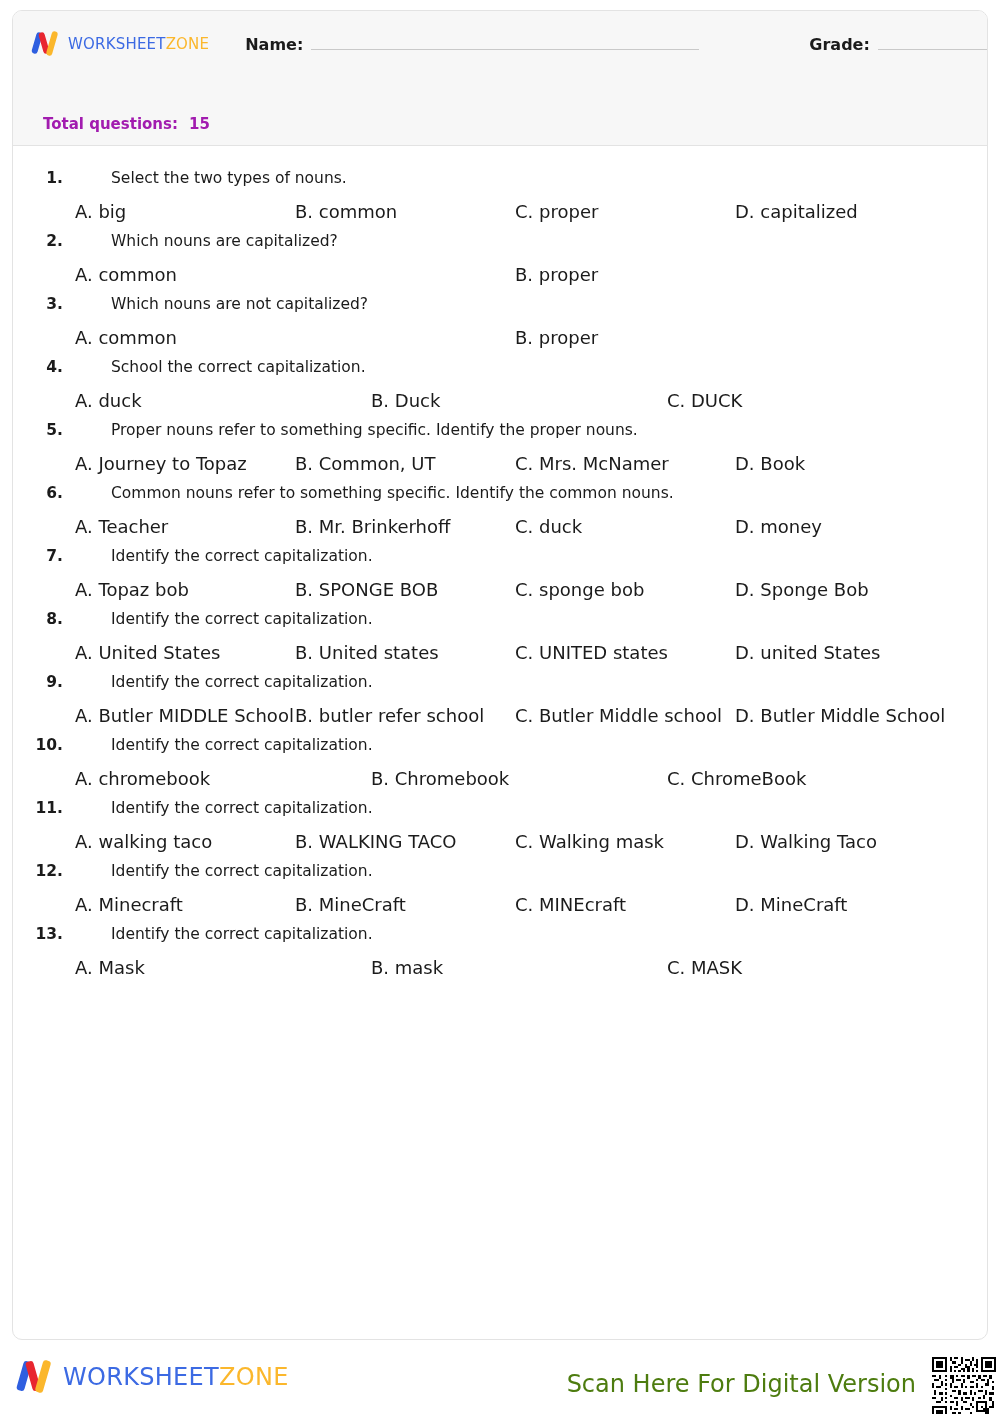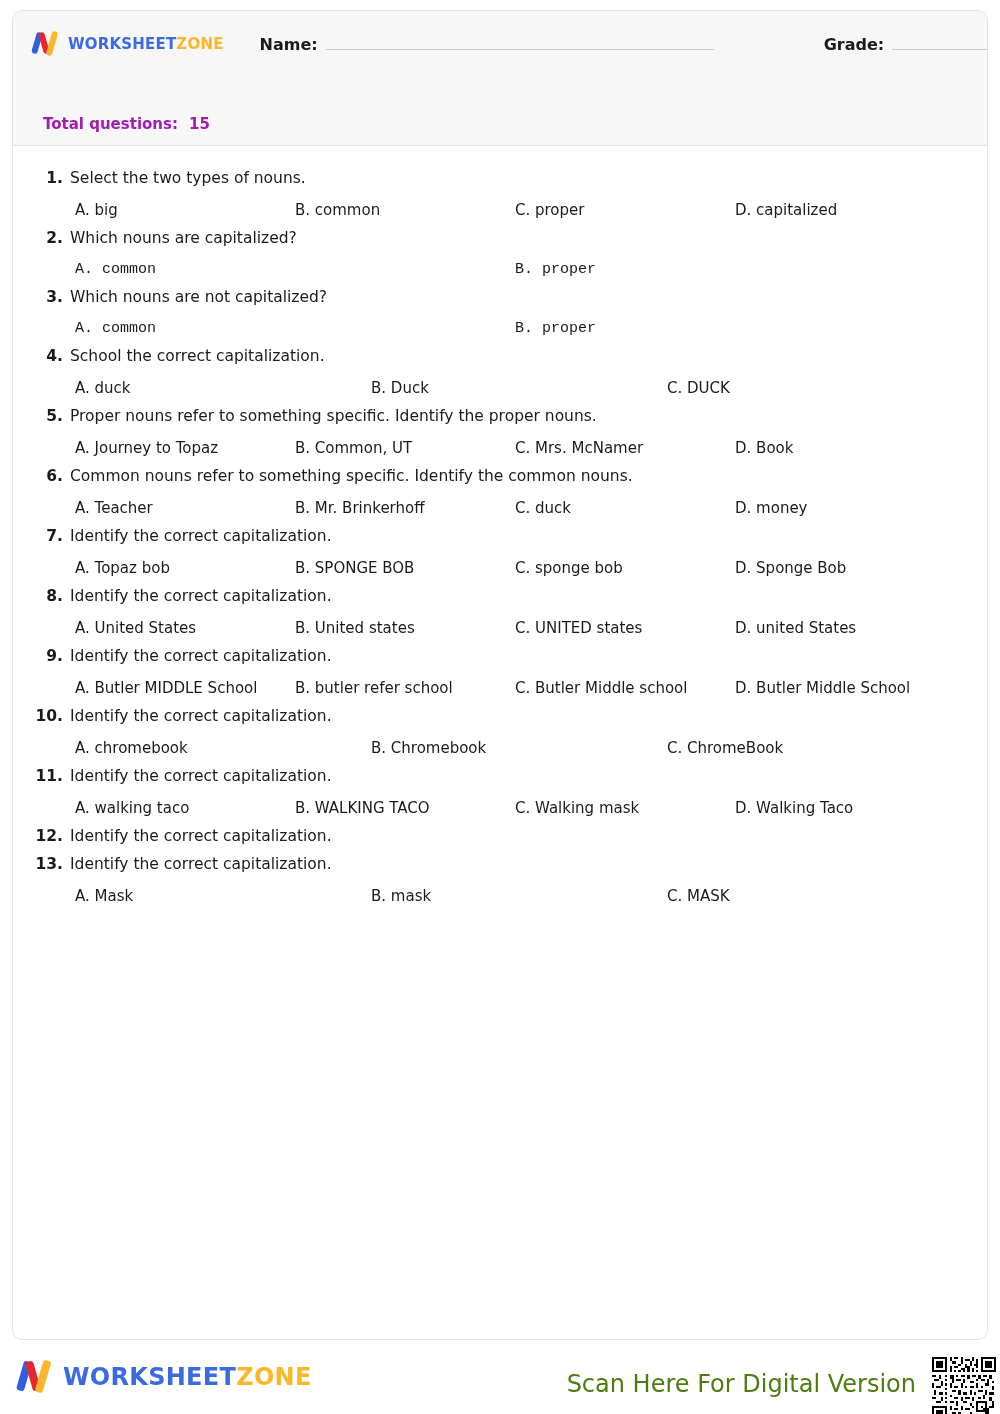--- a/index.html
+++ b/index.html
@@ -74,21 +74,21 @@
   .lm-yellow {
     left: 16px; top: 0px;
     width: 6px; height: 25px;
     background: #fbb72c;
     transform: rotate(16deg);
     border-radius: 3px;
   }
 
   .logo-text {
     font-size: 15px;
-    font-weight: 700;
+    font-weight: 400;
     letter-spacing: 0.2px;
     white-space: nowrap;
   }
   .logo-text .w1 { color: #3c6ae3; }
   .logo-text .w2 { color: #fbb72c; }
 
   .v-divider {
     width: 1px;
     height: 22px;
     background: #cfcfcf;
@@ -141,34 +141,35 @@
     flex: 0 0 30px;
     text-align: right;
     font-size: 15.5px;
     font-weight: 700;
     color: #1b1b1b;
     margin-right: 7px;
   }
   .q-text {
     font-size: 15.5px;
     color: #1b1b1b;
+    margin-left: 41px;
   }
   .q-options {
     display: flex;
     margin-top: 14px;
     padding-left: 42px;
   }
   .opt {
-    font-size: 15px;
+    font-size: 18px;
     color: #1b1b1b;
     box-sizing: border-box;
   }
   .cols-4 .opt { width: 220px; }
   .cols-3 .opt { width: 296px; }
-  .cols-2 .opt { width: 440px; font-family: Liberation Mono, monospace; }
+  .cols-2 .opt { width: 440px; }
 
   
   .footer {
     position: absolute;
     left: 0;
     top: 1352px;
     width: 1000px;
     height: 62px;
   }
   .footer-logo {
@@ -367,20 +368,26 @@
           <span class="opt">A. walking taco</span>
           <span class="opt">B. WALKING TACO</span>
           <span class="opt">C. Walking mask</span>
           <span class="opt">D. Walking Taco</span>
         </div>
       </div>
       <div class="q-block">
         <div class="q-head">
           <span class="q-num">12.</span>
           <span class="q-text">Identify the correct capitalization.</span>
+        </div>
+        <div class="q-options cols-4">
+          <span class="opt">A. Minecraft</span>
+          <span class="opt">B. MineCraft</span>
+          <span class="opt">C. MINEcraft</span>
+          <span class="opt">D. MineCraft</span>
         </div>
       </div>
       <div class="q-block">
         <div class="q-head">
           <span class="q-num">13.</span>
           <span class="q-text">Identify the correct capitalization.</span>
         </div>
         <div class="q-options cols-3">
           <span class="opt">A. Mask</span>
           <span class="opt">B. mask</span>

